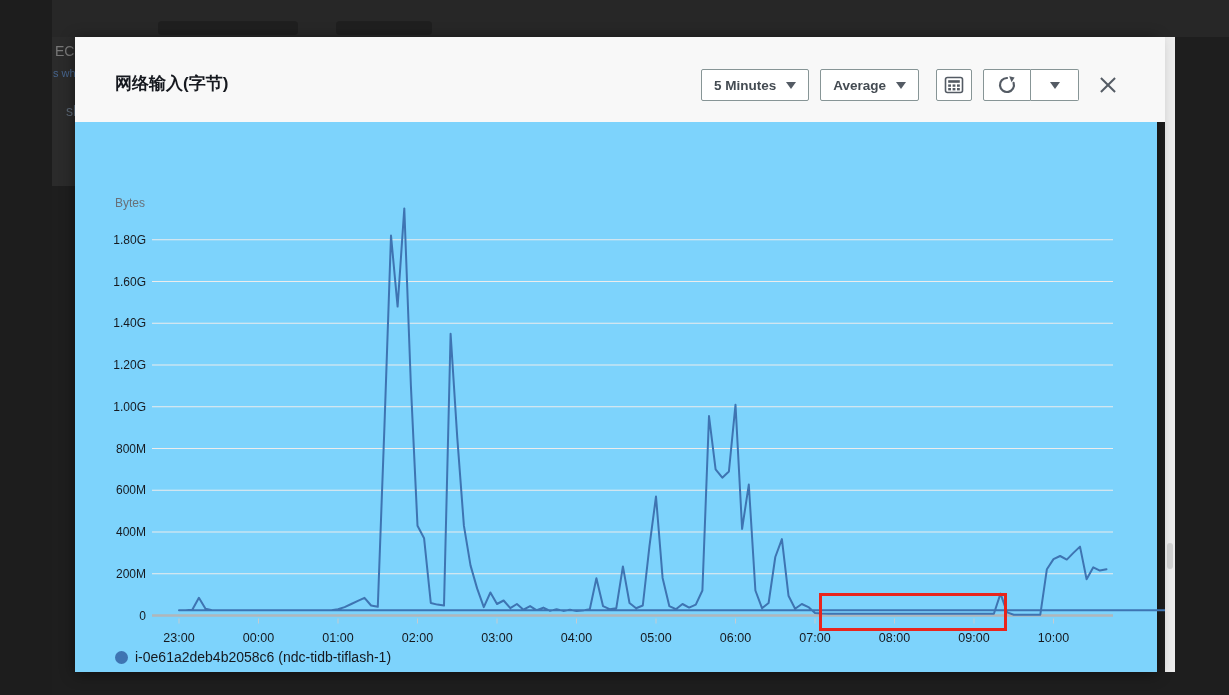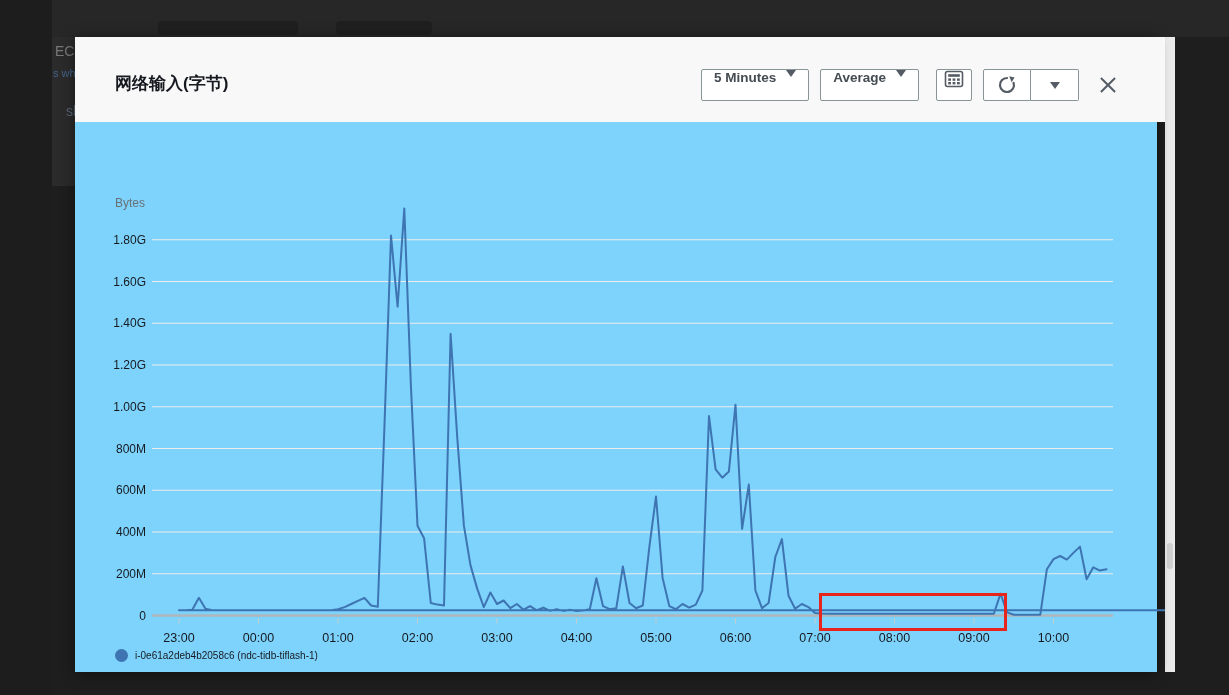--- a/index.html
+++ b/index.html
@@ -25,21 +25,21 @@
   
   .modal { position:absolute; left:75px; top:37px; width:1082px; height:635px; background:#7dd3fc;
     box-shadow:0 2px 14px rgba(0,0,0,.45); }
   .modal-header { position:absolute; left:0; top:0; width:1090px; height:85px; background:#f8f8f8; }
   .modal-title { position:absolute; left:40px; top:35px; font-size:17px; font-weight:bold;
     color:#16191f; }
 
   
   .controls { position:absolute; right:36px; top:31px; height:34px; display:flex; align-items:center; }
   .btn { height:32px; background:#ffffff; border:1px solid #879596; border-radius:2px;
-    display:flex; justify-content:center; font-size:13.5px; font-weight:600;
+    display:flex; align-items:center; justify-content:center; font-size:13.5px; font-weight:600;
     color:#444b52; cursor:pointer; }
   .btn-dd { padding:0 12px; margin-right:11px; }
   .caret { width:0; height:0; border-left:5px solid transparent; border-right:5px solid transparent;
     border-top:7px solid #545b64; margin-left:10px; display:inline-block; }
   .btn-icon { width:36px; margin-left:6px; margin-right:11px; }
   .split { display:flex; height:32px; margin-right:10px; }
   .split .seg { width:48px; height:32px; background:#fff; border:1px solid #879596;
     display:flex; align-items:center; justify-content:center; cursor:pointer; }
   .split .seg:first-child { border-radius:2px 0 0 2px; }
   .split .seg:last-child { border-radius:0 2px 2px 0; border-left:none; }
@@ -48,21 +48,21 @@
     height:2px; background:#545b64; }
   .close-x::before { transform:rotate(45deg); }
   .close-x::after  { transform:rotate(-45deg); }
 
   
   .chart-svg { position:absolute; left:0; top:0; width:1090px; height:635px; }
   .y-unit { position:absolute; left:40px; top:130px; font-size:12px; color:#687078;margin-top:29px; }
   .annotation-box { position:absolute; border:3px solid #e8251d; background:transparent; }
   .legend { position:absolute; left:40px; top:612px; display:flex; align-items:center; }
   .legend-dot { width:13px; height:13px; border-radius:50%; margin-right:7px; }
-  .legend-label { font-size:10px; color:#16191f; }
+  .legend-label { font-size:14px; color:#16191f; }
 </style>
 </head>
 <body>
 
 <div class="stage">
 
   <div class="top-strip">
     <div class="tab-blob" style="left:158px;top:21px;width:140px;height:14px;"></div>
     <div class="tab-blob" style="left:336px;top:21px;width:96px;height:14px;"></div>
   </div>

